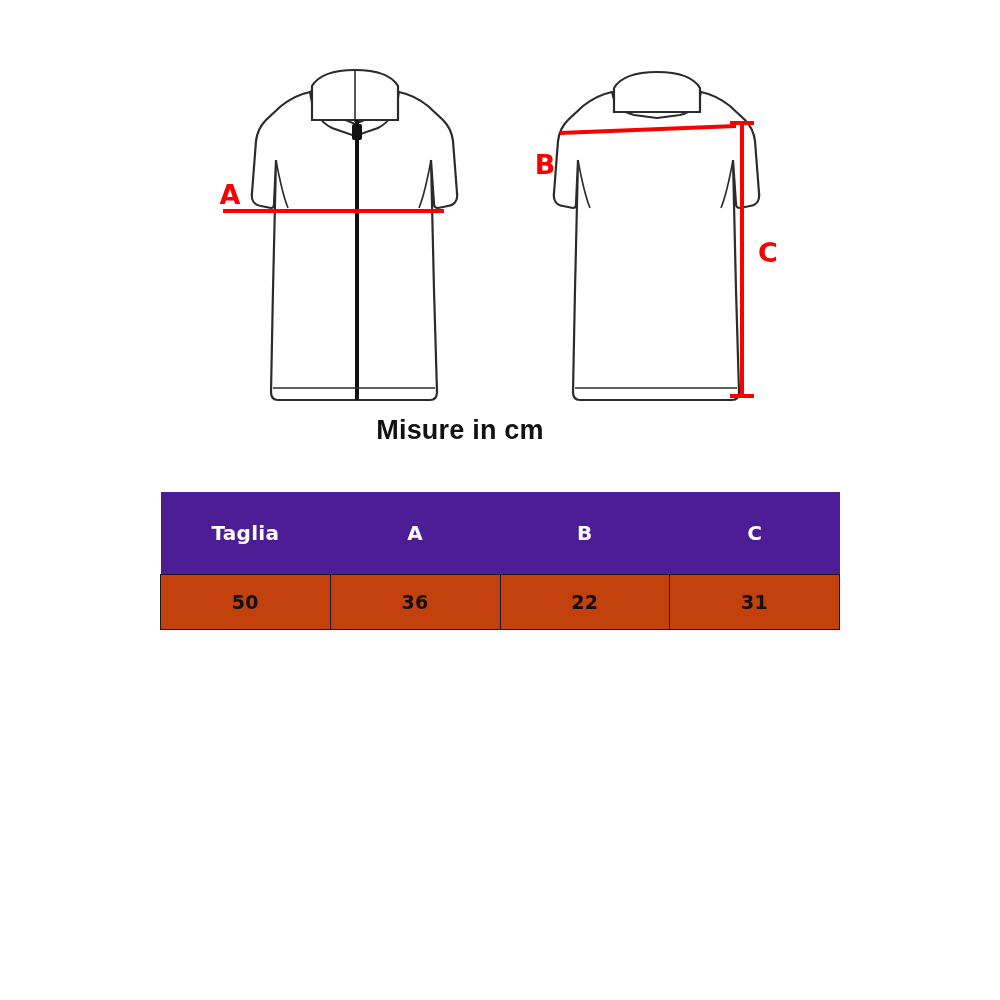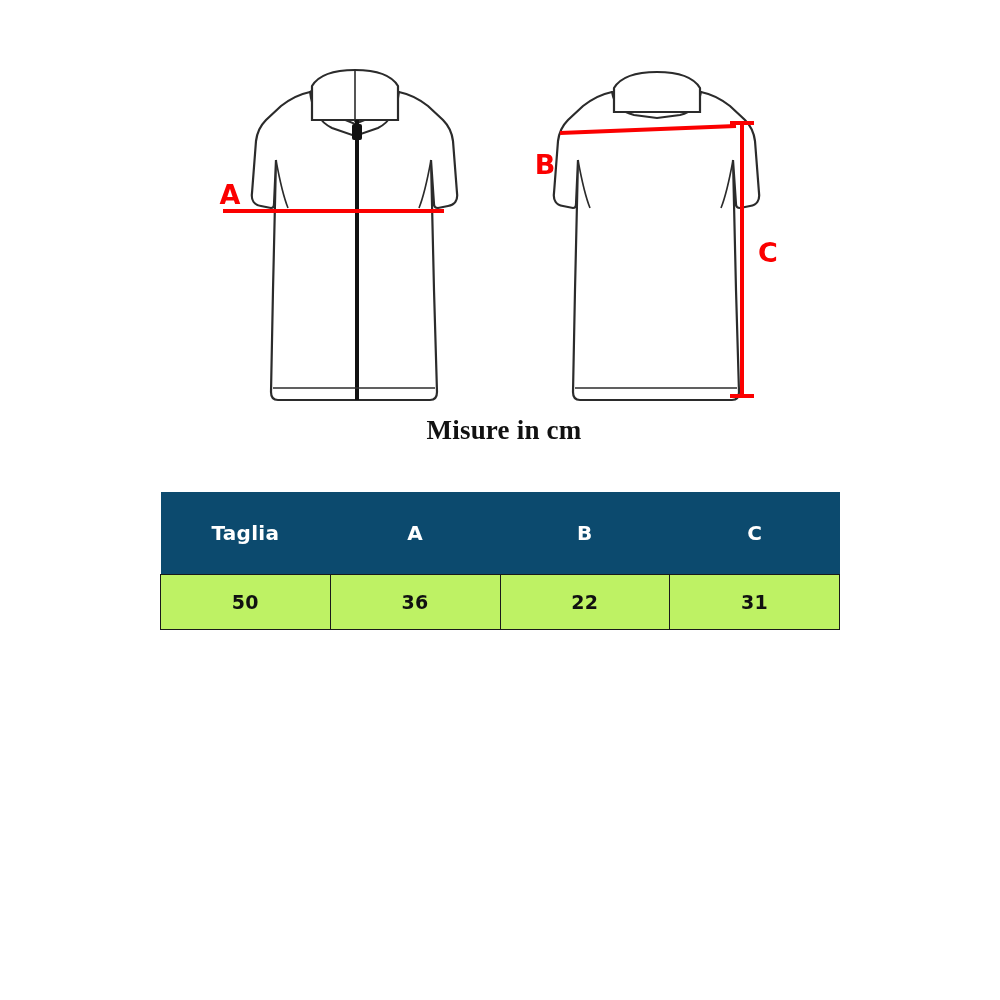--- a/index.html
+++ b/index.html
@@ -28,49 +28,48 @@
     top: 0;
     width: 1000px;
     height: 470px;
   }
   .caption {
     position: absolute;
     left: 0;
     top: 415px;
     width: 920px;
     text-align: center;
-    font-family: Liberation Serif, serif;
+    font-family: Liberation Sans, sans-serif;
     font-size: 27px;
     font-weight: bold;
     color: #111111;
     letter-spacing: 0.2px;
-    padding-left: 44px;
   }
   #size-table {
     position: absolute;
     left: 160px;
     top: 492px;
     width: 680px;
     border-collapse: collapse;
     table-layout: fixed;
   }
   #size-table th {
-    background: #0c4a6e;
+    background: #4c1d95;
     color: #ffffff;
     font-family: "DejaVu Sans", sans-serif;
     font-size: 20px;
     font-weight: bold;
     height: 80px;
     text-align: center;
     vertical-align: middle;
     border: none;
     letter-spacing: 0.3px;
   }
   #size-table td {
-    background: #bef264;
+    background: #c2410c;
     color: #111111;
     font-family: "DejaVu Sans", sans-serif;
     font-size: 19px;
     font-weight: bold;
     height: 52px;
     text-align: center;
     vertical-align: middle;
     border: 1px solid #1a1a1a;
     letter-spacing: 0.3px;
   }

